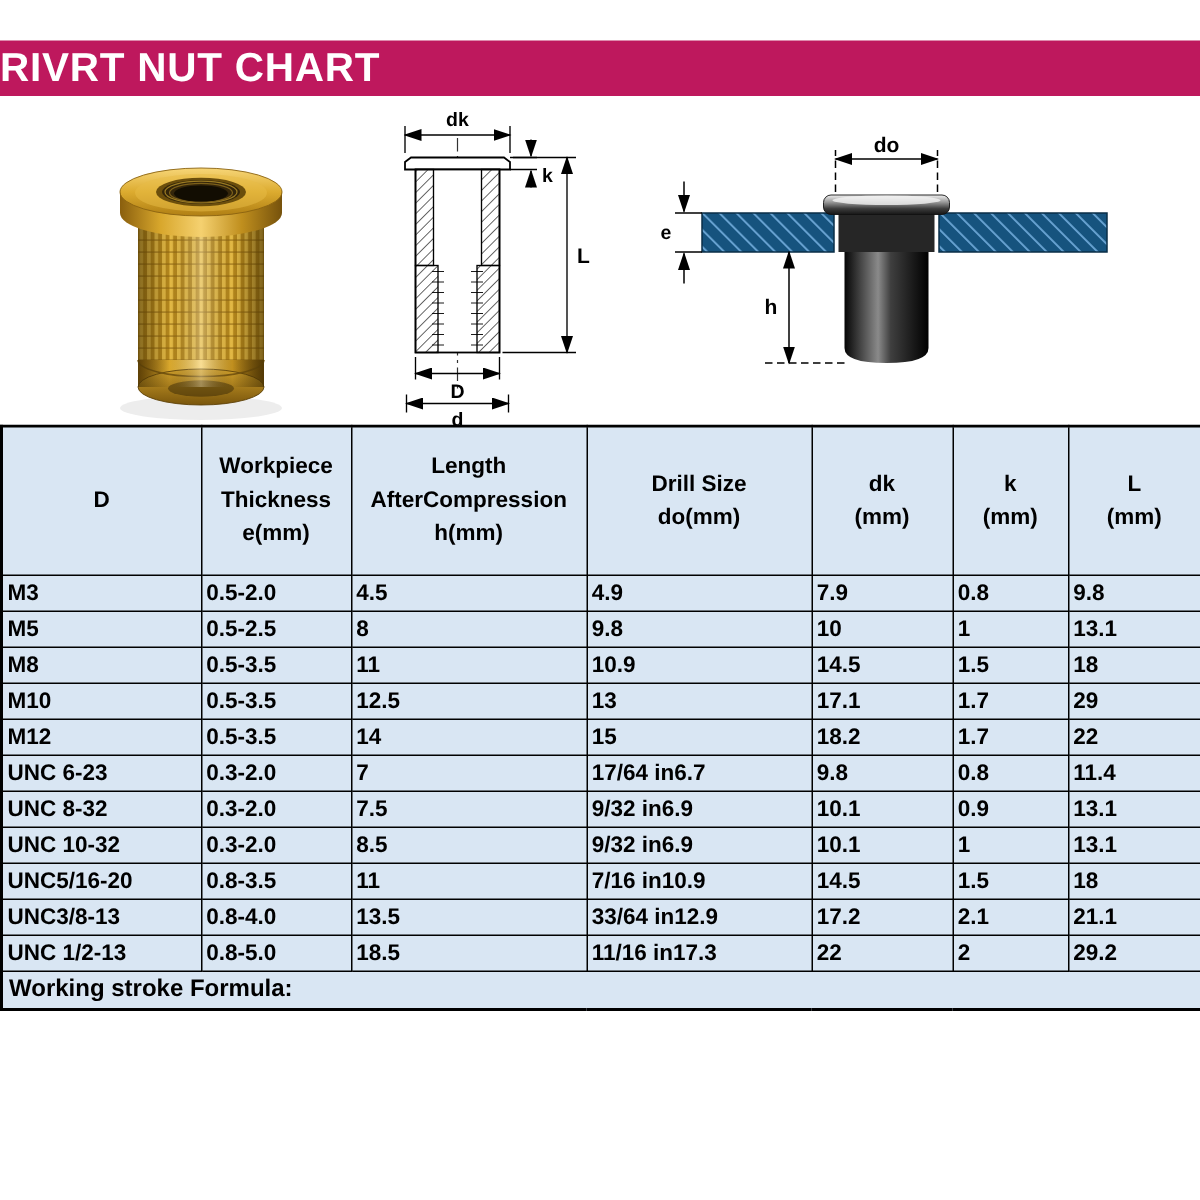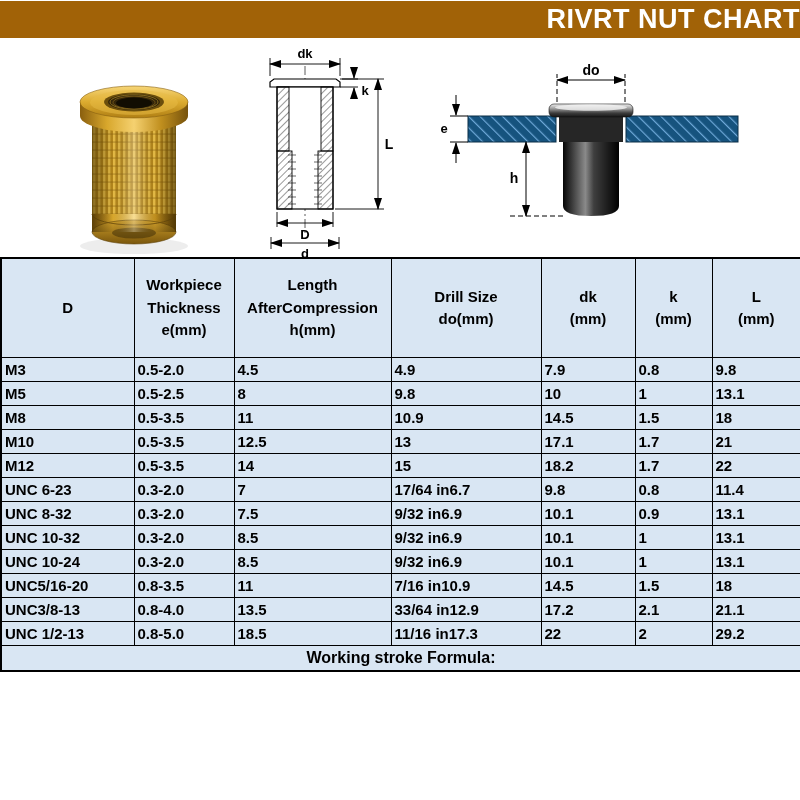--- a/index.html
+++ b/index.html
@@ -1,25 +1,25 @@
 <!DOCTYPE html>
 <html><head>
 <meta charset="utf-8">
 <style>
   html,body{margin:0;padding:0}
   body{width:800px;height:800px;background:#fff;font-family:"Liberation Sans",sans-serif;overflow:hidden}
-  .title-bar{margin-top:1px;height:37px;background:#a16207;color:#fff;display:flex;align-items:center;justify-content:flex-end}
+  .title-bar{margin-top:27px;height:37px;background:#be185d;color:#fff;display:flex;align-items:center;justify-content:flex-start}
   .title-bar span{font-size:27px;font-weight:bold;letter-spacing:.5px}
   .figures{position:relative;height:219px;background:#fff}
   .fig{position:absolute}
   .spec-table{width:800px;border-collapse:collapse;background:#d9e6f3;table-layout:fixed;border:2px solid #000}
   .spec-table th,.spec-table td{border:1px solid #000;color:#000}
   .spec-table th{font-size:15px;font-weight:bold;text-align:center;vertical-align:middle;white-space:pre-line;height:94px;line-height:1.5;padding:2px}
   .spec-table tbody td{font-size:15px;font-weight:bold;height:23px;padding:0 3px;text-align:left;vertical-align:middle}
-  .spec-table tfoot td{font-size:16px;font-weight:bold;height:22px;padding:1px 4px;text-align:center}
+  .spec-table tfoot td{font-size:16px;font-weight:bold;height:22px;padding:1px 4px;text-align:left}
   svg text{font-family:"Liberation Sans",sans-serif;font-weight:bold;fill:#000}
 </style>
 </head>
 <body>
 
 <div class="page">
 
   <div class="title-bar">
     <span>RIVRT NUT CHART</span>
   </div>
@@ -250,21 +250,21 @@
           <td>1.5</td>
           <td>18</td>
         </tr>
         <tr>
           <td>M10</td>
           <td>0.5-3.5</td>
           <td>12.5</td>
           <td>13</td>
           <td>17.1</td>
           <td>1.7</td>
-          <td>21</td>
+          <td>29</td>
         </tr>
         <tr>
           <td>M12</td>
           <td>0.5-3.5</td>
           <td>14</td>
           <td>15</td>
           <td>18.2</td>
           <td>1.7</td>
           <td>22</td>
         </tr>
@@ -289,29 +289,20 @@
         <tr>
           <td>UNC 10-32</td>
           <td>0.3-2.0</td>
           <td>8.5</td>
           <td>9/32 in6.9</td>
           <td>10.1</td>
           <td>1</td>
           <td>13.1</td>
         </tr>
         <tr>
-          <td>UNC 10-24</td>
-          <td>0.3-2.0</td>
-          <td>8.5</td>
-          <td>9/32 in6.9</td>
-          <td>10.1</td>
-          <td>1</td>
-          <td>13.1</td>
-        </tr>
-        <tr>
           <td>UNC5/16-20</td>
           <td>0.8-3.5</td>
           <td>11</td>
           <td>7/16 in10.9</td>
           <td>14.5</td>
           <td>1.5</td>
           <td>18</td>
         </tr>
         <tr>
           <td>UNC3/8-13</td>

